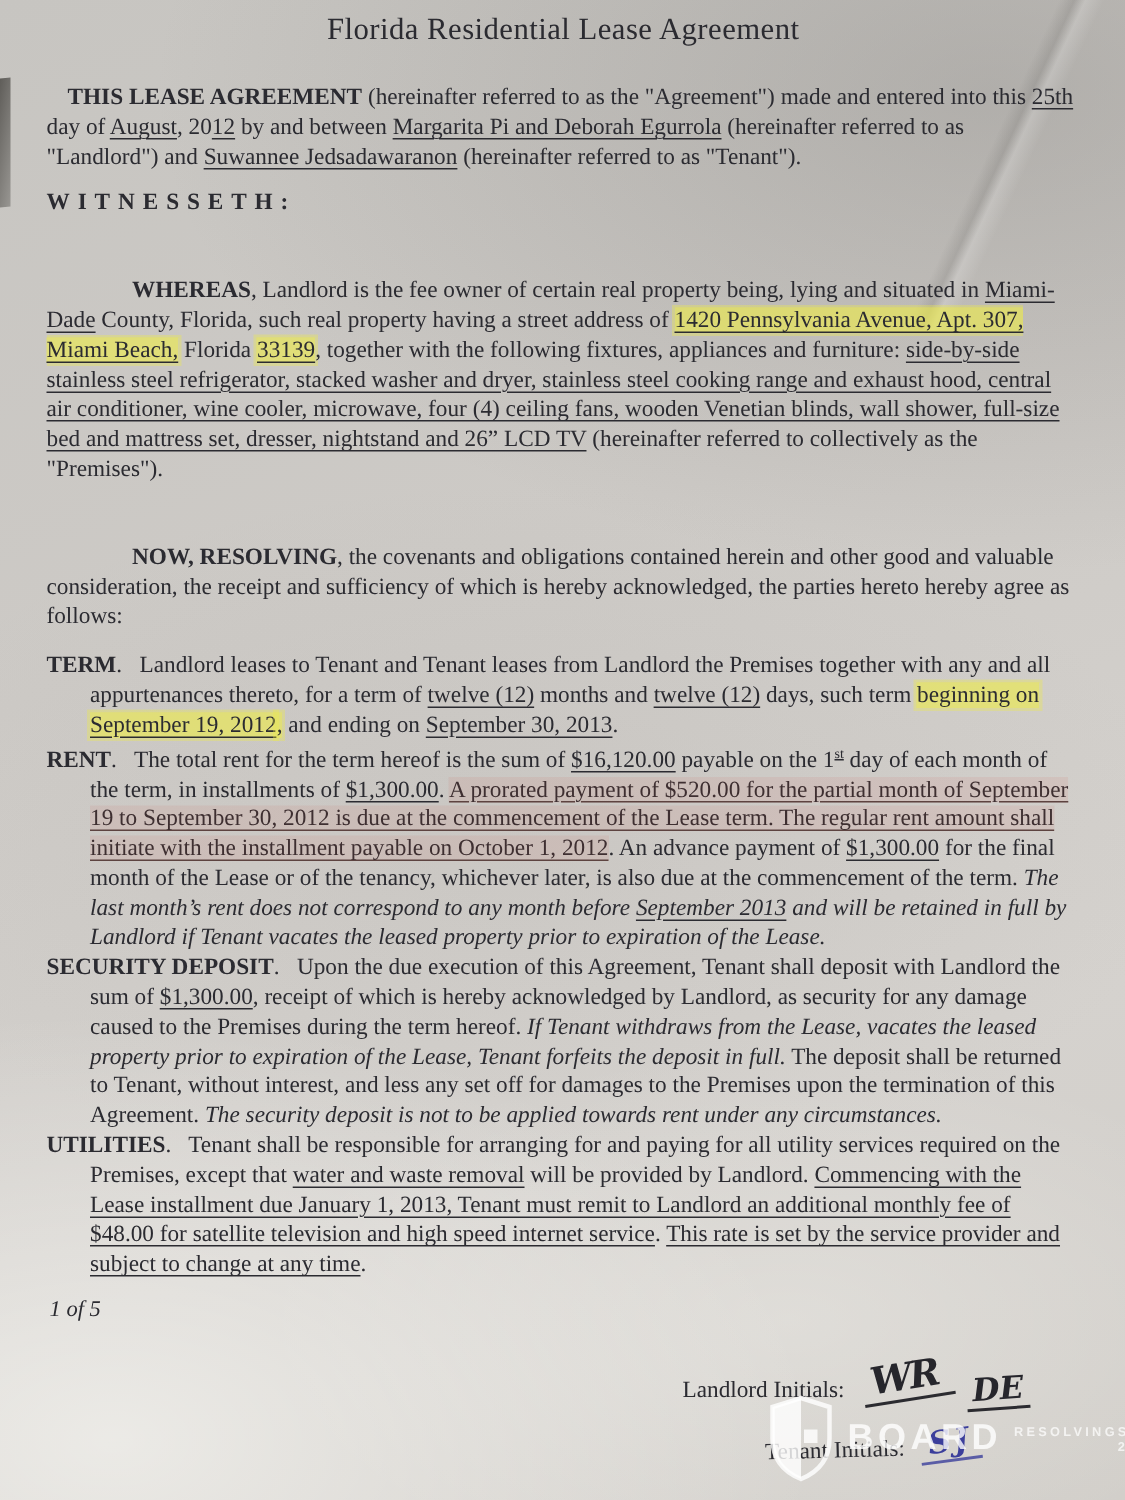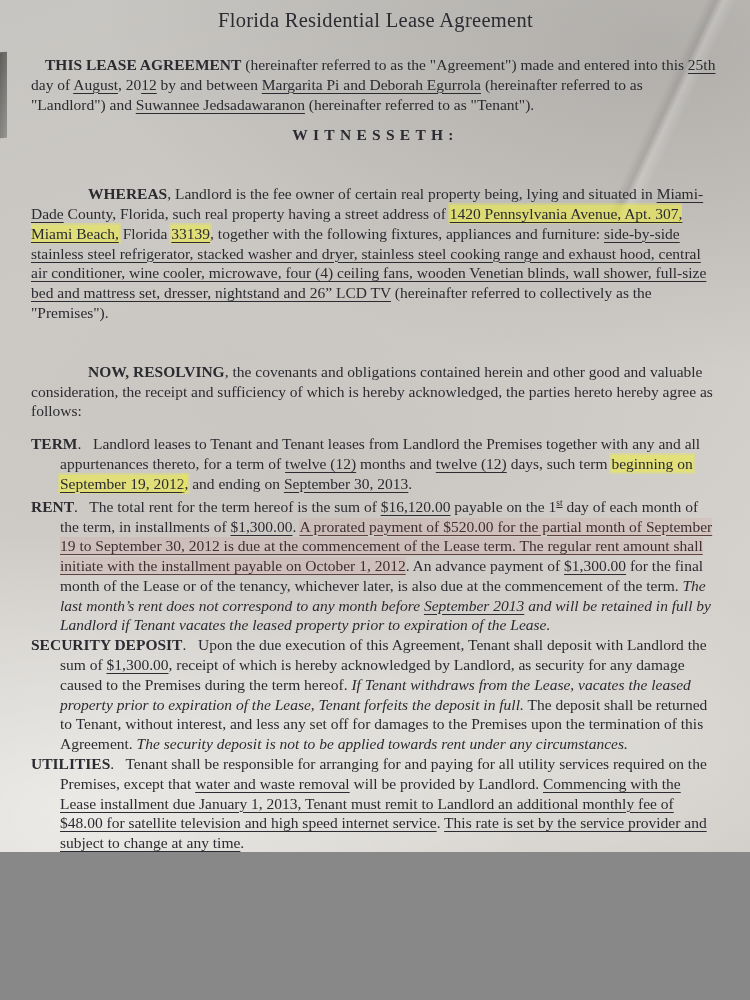--- a/index.html
+++ b/index.html
@@ -1,38 +1,38 @@
 <!DOCTYPE html>
 <html><head>
 <meta charset="utf-8">
 <style>
   html,body{margin:0;padding:0;background:#888;}
   .page{
-    width:750px;height:852px;position:relative;overflow:hidden;
+    width:750px;height:1000px;position:relative;overflow:hidden;
     font-family:"Liberation Serif","DejaVu Serif",serif;
     color:#2b2b31;
     background:
       radial-gradient(900px 520px at 88% 6%, rgba(116,114,111,.30), rgba(0,0,0,0) 62%),
       radial-gradient(760px 460px at 10% 96%, rgba(255,255,251,.55), rgba(255,255,255,0) 62%),
       radial-gradient(620px 330px at 46% 56%, rgba(166,163,159,.16), rgba(0,0,0,0) 72%),
       radial-gradient(500px 260px at 70% 88%, rgba(255,255,250,.28), rgba(255,255,255,0) 70%),
       linear-gradient(162deg,#c7c5c1 0%,#cdcac6 38%,#d5d2ce 72%,#d1cec9 100%);
   }
   .crease{position:absolute;pointer-events:none;}
   .crease-1{left:590px;top:0;width:150px;height:220px;
     background:linear-gradient(115deg, rgba(0,0,0,0) 46%, rgba(90,88,85,.18) 50%, rgba(255,255,255,.18) 53%, rgba(0,0,0,0) 58%);}
   .edge-shadow{position:absolute;left:0;top:52px;width:7px;height:86px;
     background:linear-gradient(100deg,#4d4b47,#908e8a);opacity:.85;transform:skewY(-6deg);}
   .doc{position:absolute;left:31px;top:6px;width:689px;font-size:15.5px;line-height:19.8px;}
   .title{font-size:20.5px;line-height:24px;text-align:center;margin:2px 0 23px;letter-spacing:.3px;}
   .p{margin:0;}
   .indent-sm{text-indent:14px;margin-top:18px;}
   .indent-lg{text-indent:57px;margin-top:39px;}
   .hang{padding-left:29px;text-indent:-29px;}
-  .mt{margin-top:11px;text-align:center;}
+  .mt{margin-top:11px;}
   .mt2{margin-top:13px;}
   .witnesseth{font-weight:bold;letter-spacing:.34em;}
   .seg-b{font-weight:bold;}
   .seg-u{text-decoration:underline;text-underline-offset:2.5px;text-decoration-thickness:1.2px;}
   .seg-i{font-style:italic;}
   .seg-hl{background:rgba(238,235,72,.62);box-shadow:0 0 0 2px rgba(238,235,72,.35);}
   .seg-rd{background:rgba(206,116,112,.13);color:#3e2f31;text-decoration-color:#5d4340;}
   .seg-sup{vertical-align:super;font-size:.6em;text-decoration:underline;}
   .page-number{position:absolute;left:33px;top:865px;font-style:italic;font-size:15px;}
   .initials-row{position:absolute;font-size:15.5px;white-space:nowrap;}

